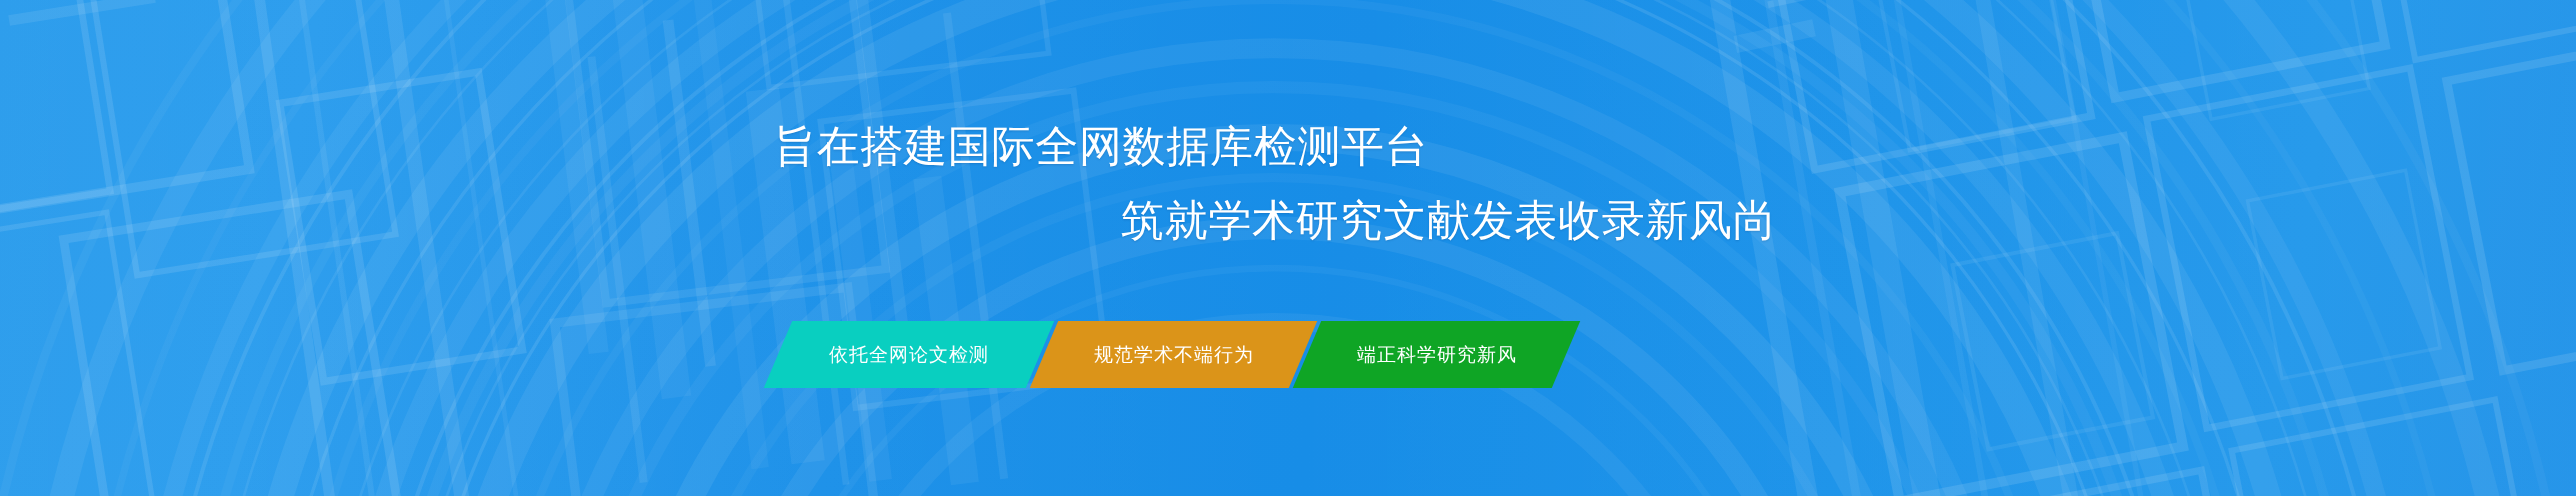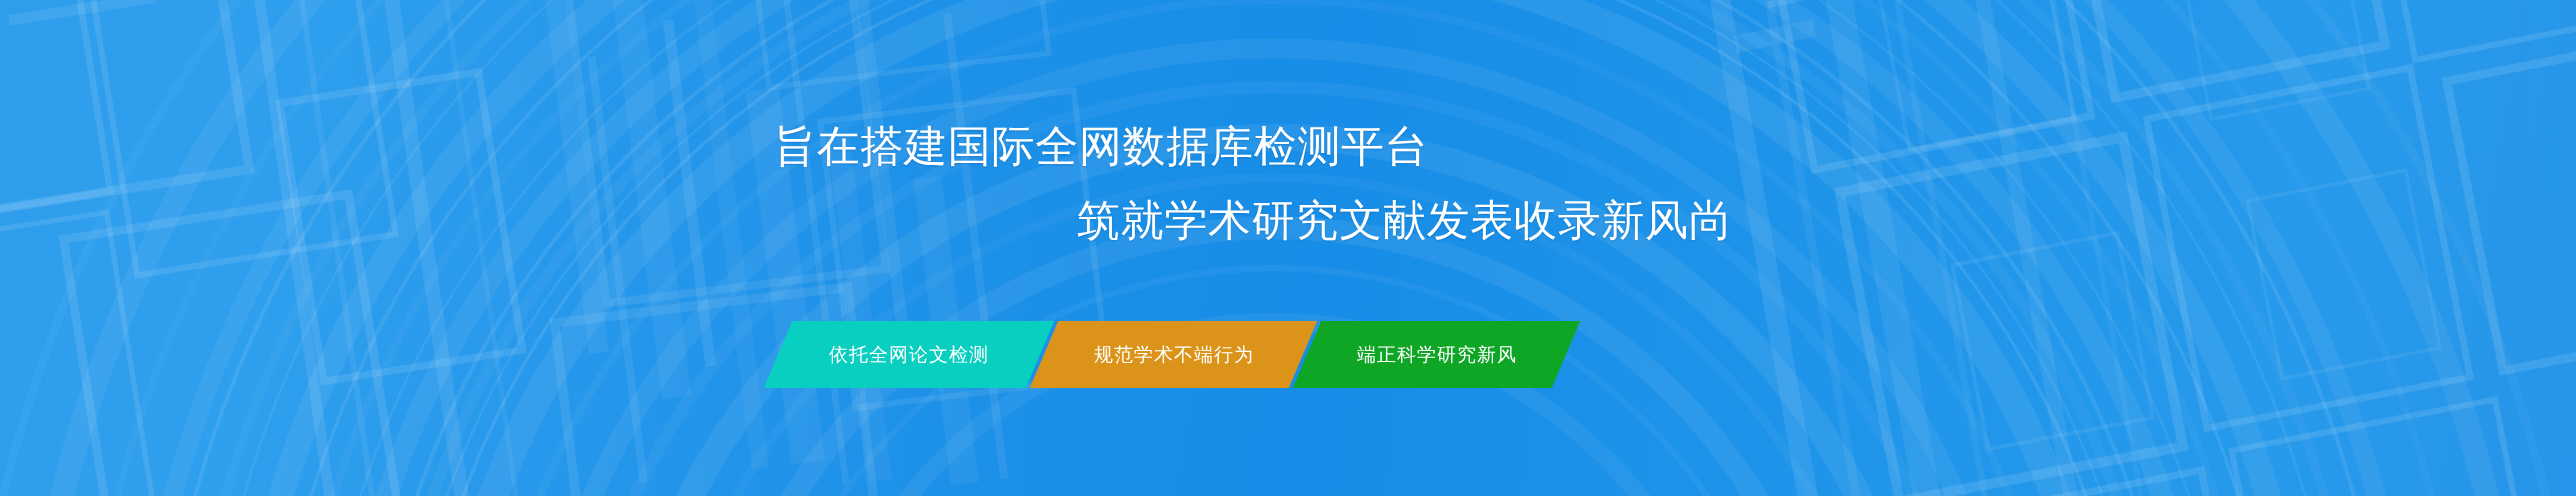--- a/index.html
+++ b/index.html
@@ -53,21 +53,21 @@
     position: absolute;
     color: #ffffff;
     font-size: 43px;
     line-height: 1;
     font-weight: 400;
     letter-spacing: 0.7px;
     white-space: nowrap;
     text-shadow: 0 0.7px 2px rgba(0,40,90,0.18);
   }
   .headline-1 { left: 773px; top: 125px; }
-  .headline-2 { left: 1077px; top: 199px; }
+  .headline-2 { left: 1121px; top: 199px; }
 
   .tag-band {
     position: absolute;
     left: 778px;
     top: 321px;
     height: 67px;
     display: flex;
     align-items: stretch;
   }
 

